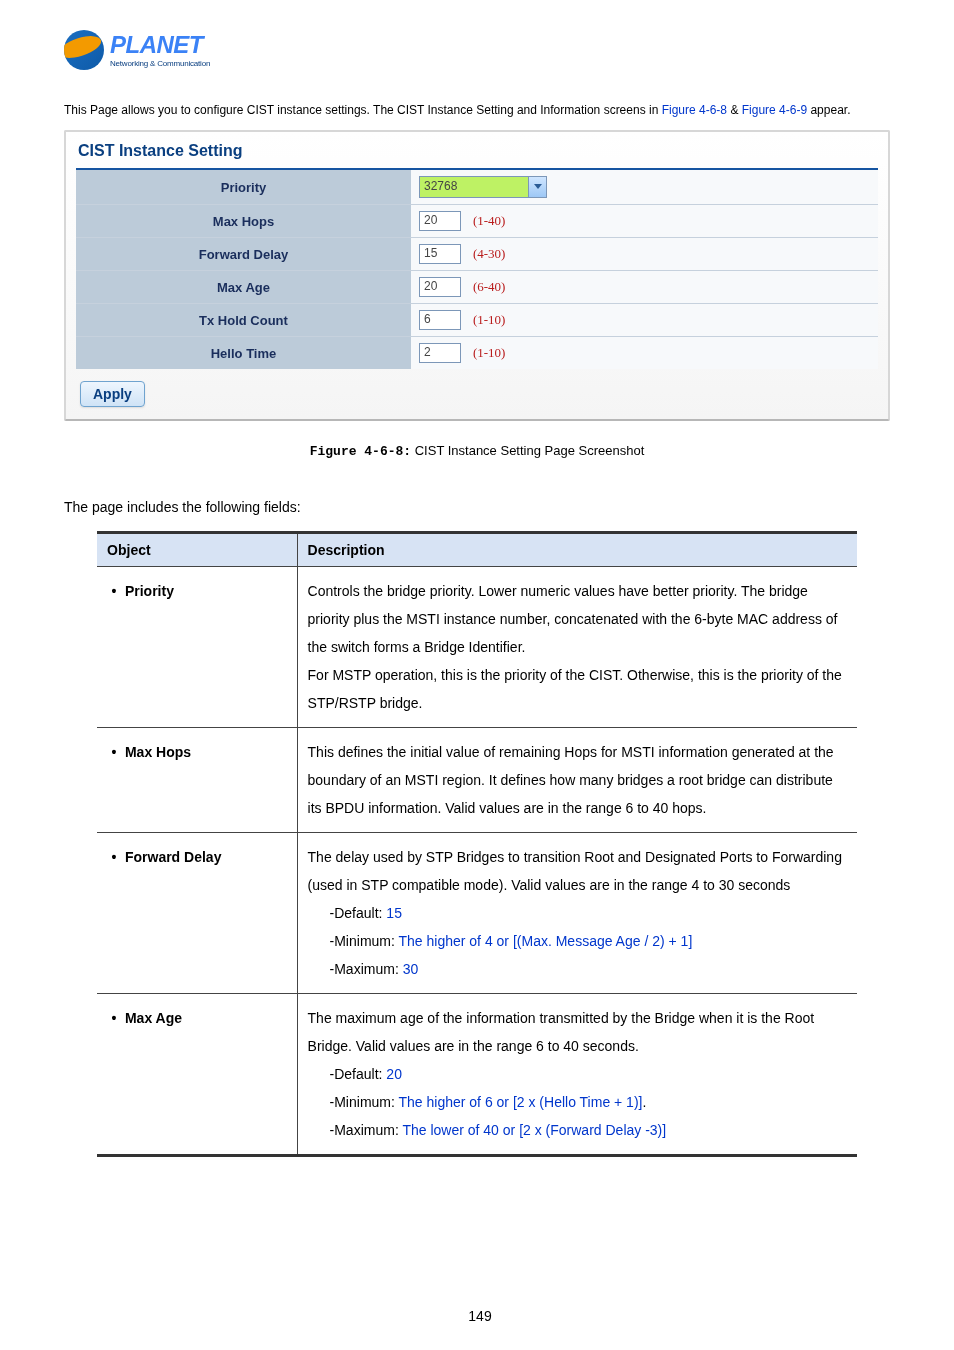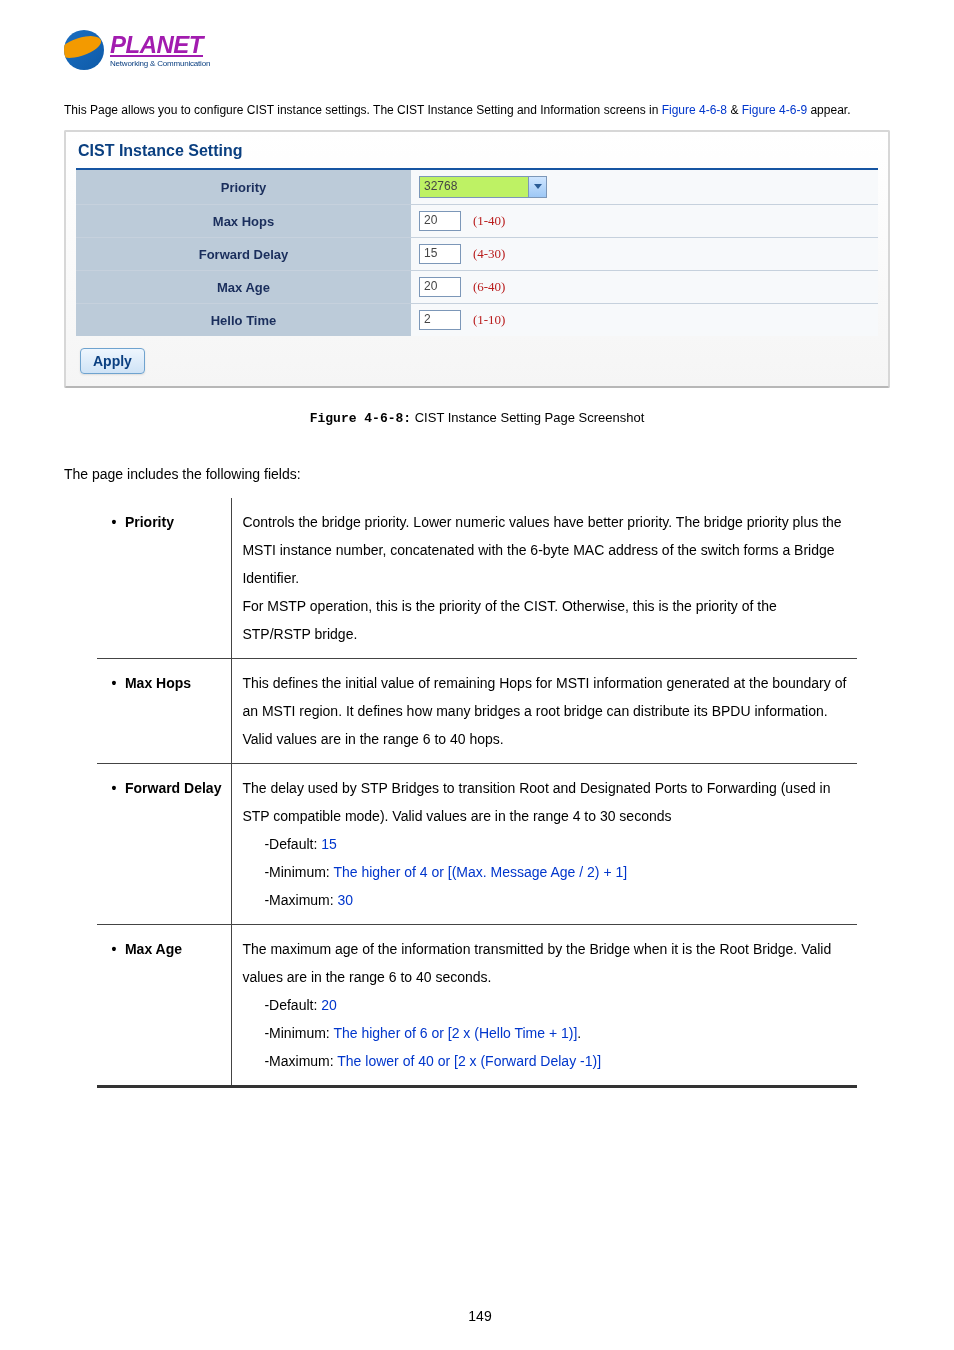--- a/index.html
+++ b/index.html
@@ -36,24 +36,23 @@
     background: #f39a00;
     border-radius: 50%;
     top: 8px; left: -6px;
     transform: rotate(-18deg);
   }
   .logo-text { margin-left: 6px; }
   .logo-name {
     font-weight: 900;
     font-style: italic;
     font-size: 24px;
-    color: #a21caf;
+    color: #3b82f6;
     letter-spacing: -0.5px;
     line-height: 1;
-    text-decoration: underline;
   }
   .logo-tag {
     font-size: 8px;
     color: #0a3f80;
     letter-spacing: -0.2px;
     margin-top: 2px;
   }
   
   h2.section-head {
     font-size: 18px;
@@ -273,20 +272,27 @@
       </tr>
 
       <tr>
         <td class="st-label">Max Age</td>
         <td class="st-value">
           <span class="num-input">20</span>
           <span class="range">(6-40)</span>
         </td>
       </tr>
 
+      <tr>
+        <td class="st-label">Tx Hold Count</td>
+        <td class="st-value">
+          <span class="num-input">6</span>
+          <span class="range">(1-10)</span>
+        </td>
+      </tr>
 
       <tr>
         <td class="st-label">Hello Time</td>
         <td class="st-value">
           <span class="num-input">2</span>
           <span class="range">(1-10)</span>
         </td>
       </tr>
     </tbody>
       </table>
@@ -294,20 +300,24 @@
   </div>
 
   <div class="figure-caption">
     <b>Figure 4-6-8:</b><span> CIST Instance Setting Page Screenshot</span>
   </div>
 
   <div class="lead-in">The page includes the following fields:</div>
 
   <table class="fields-table">
     <tbody>
+        <tr>
+      <th class="col-obj">Object</th>
+      <th>Description</th>
+    </tr>
 
     <tr>
       <td class="obj">
         <span class="bullet">•</span>
         <span>Priority</span>
       </td>
       <td>
         <span>Controls the bridge priority. Lower numeric values have better priority. The bridge priority plus the MSTI instance number, concatenated with the 6-byte MAC address of the switch forms a Bridge Identifier.</span><br>
         <span>For MSTP operation, this is the priority of the CIST. Otherwise, this is the priority of the STP/RSTP bridge.</span>
       </td>
@@ -349,21 +359,21 @@
       </td>
       <td>
         <span>The maximum age of the information transmitted by the Bridge when it is the Root Bridge. Valid values are in the range 6 to 40 seconds.</span>
         <span class="indent">
           <span>-Default: </span><span class="link">20</span>
         </span>
         <span class="indent">
           <span>-Minimum: </span><span class="link">The higher of 6 or [2 x (Hello Time + 1)]</span><span>.</span>
         </span>
         <span class="indent">
-          <span>-Maximum: </span><span class="link">The lower of 40 or [2 x (Forward Delay -1)]</span>
+          <span>-Maximum: </span><span class="link">The lower of 40 or [2 x (Forward Delay -3)]</span>
         </span>
       </td>
     </tr>
   </tbody>
     </table>
 
   <div class="page-num">149</div>
 </div>
 
 </body></html>

